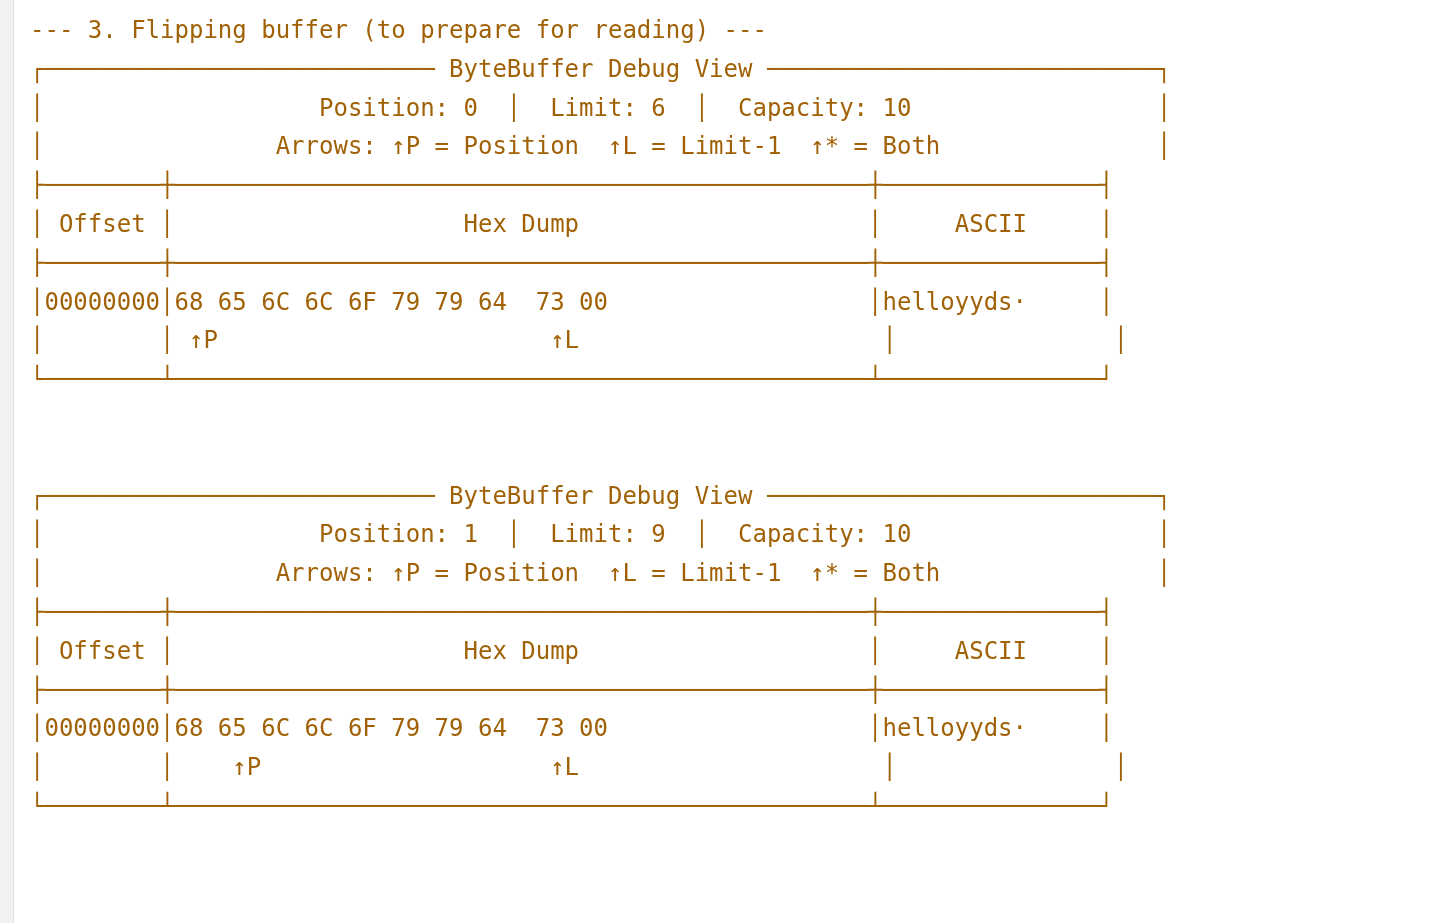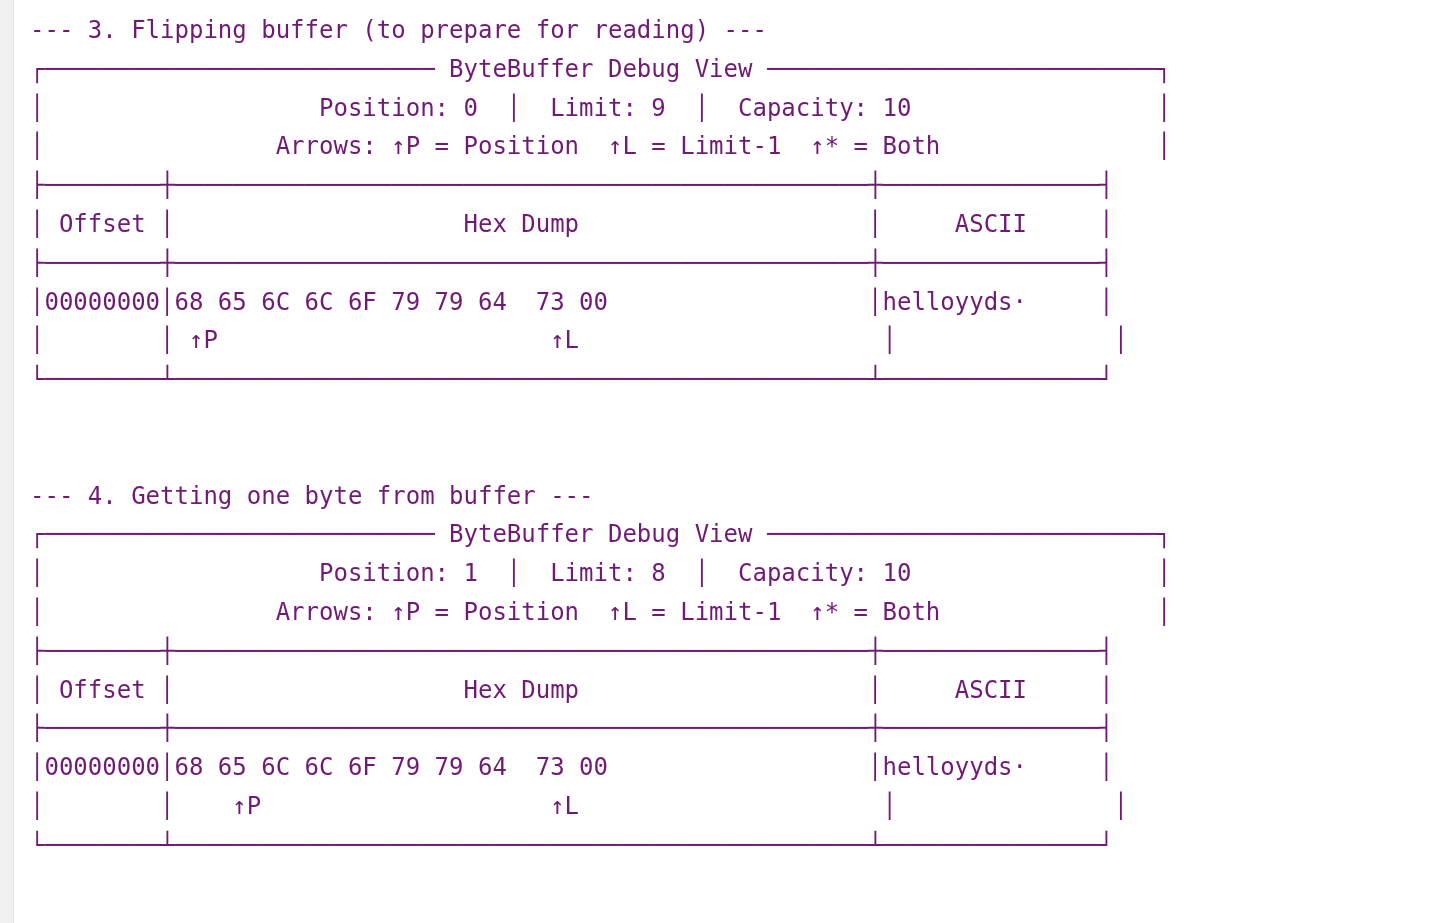--- a/index.html
+++ b/index.html
@@ -20,51 +20,50 @@
     border-right: 1px solid #e4e4e4;
   }
   .terminal {
     position: absolute;
     left: 0;
     top: 0;
     padding: 11px 0 0 30px;
     font-family: "DejaVu Sans Mono", "Liberation Mono", monospace;
     font-size: 24px;
     line-height: 38.8px;
-    color: #701a75;
+    color: #a16207;
   }
   .ln {
     white-space: pre;
     height: 38.8px;
   }
 </style>
 </head>
 <body>
 
 <div class="gutter"></div>
 
 <main class="terminal">
 
   <div class="ln">--- 3. Flipping buffer (to prepare for reading) ---</div>
   <div class="ln">┌─────────────────────────── ByteBuffer Debug View ───────────────────────────┐</div>
-  <div class="ln">│                   Position: 0  │  Limit: 9  │  Capacity: 10                 │</div>
+  <div class="ln">│                   Position: 0  │  Limit: 6  │  Capacity: 10                 │</div>
   <div class="ln">│                Arrows: ↑P = Position  ↑L = Limit-1  ↑* = Both               │</div>
   <div class="ln">├────────┼────────────────────────────────────────────────┼───────────────┤</div>
   <div class="ln">│ Offset │                    Hex Dump                    │     ASCII     │</div>
   <div class="ln">├────────┼────────────────────────────────────────────────┼───────────────┤</div>
   <div class="ln">│00000000│68 65 6C 6C 6F 79 79 64  73 00                  │helloyyds·     │</div>
   <div class="ln">│        │ ↑P                       ↑L                     │               │</div>
   <div class="ln">└────────┴────────────────────────────────────────────────┴───────────────┘</div>
 
   <div class="ln"></div>
   <div class="ln"></div>
 
-  <div class="ln">--- 4. Getting one byte from buffer ---</div>
   <div class="ln">┌─────────────────────────── ByteBuffer Debug View ───────────────────────────┐</div>
-  <div class="ln">│                   Position: 1  │  Limit: 8  │  Capacity: 10                 │</div>
+  <div class="ln">│                   Position: 1  │  Limit: 9  │  Capacity: 10                 │</div>
   <div class="ln">│                Arrows: ↑P = Position  ↑L = Limit-1  ↑* = Both               │</div>
   <div class="ln">├────────┼────────────────────────────────────────────────┼───────────────┤</div>
   <div class="ln">│ Offset │                    Hex Dump                    │     ASCII     │</div>
   <div class="ln">├────────┼────────────────────────────────────────────────┼───────────────┤</div>
   <div class="ln">│00000000│68 65 6C 6C 6F 79 79 64  73 00                  │helloyyds·     │</div>
   <div class="ln">│        │    ↑P                    ↑L                     │               │</div>
   <div class="ln">└────────┴────────────────────────────────────────────────┴───────────────┘</div>
 
 </main>
 

